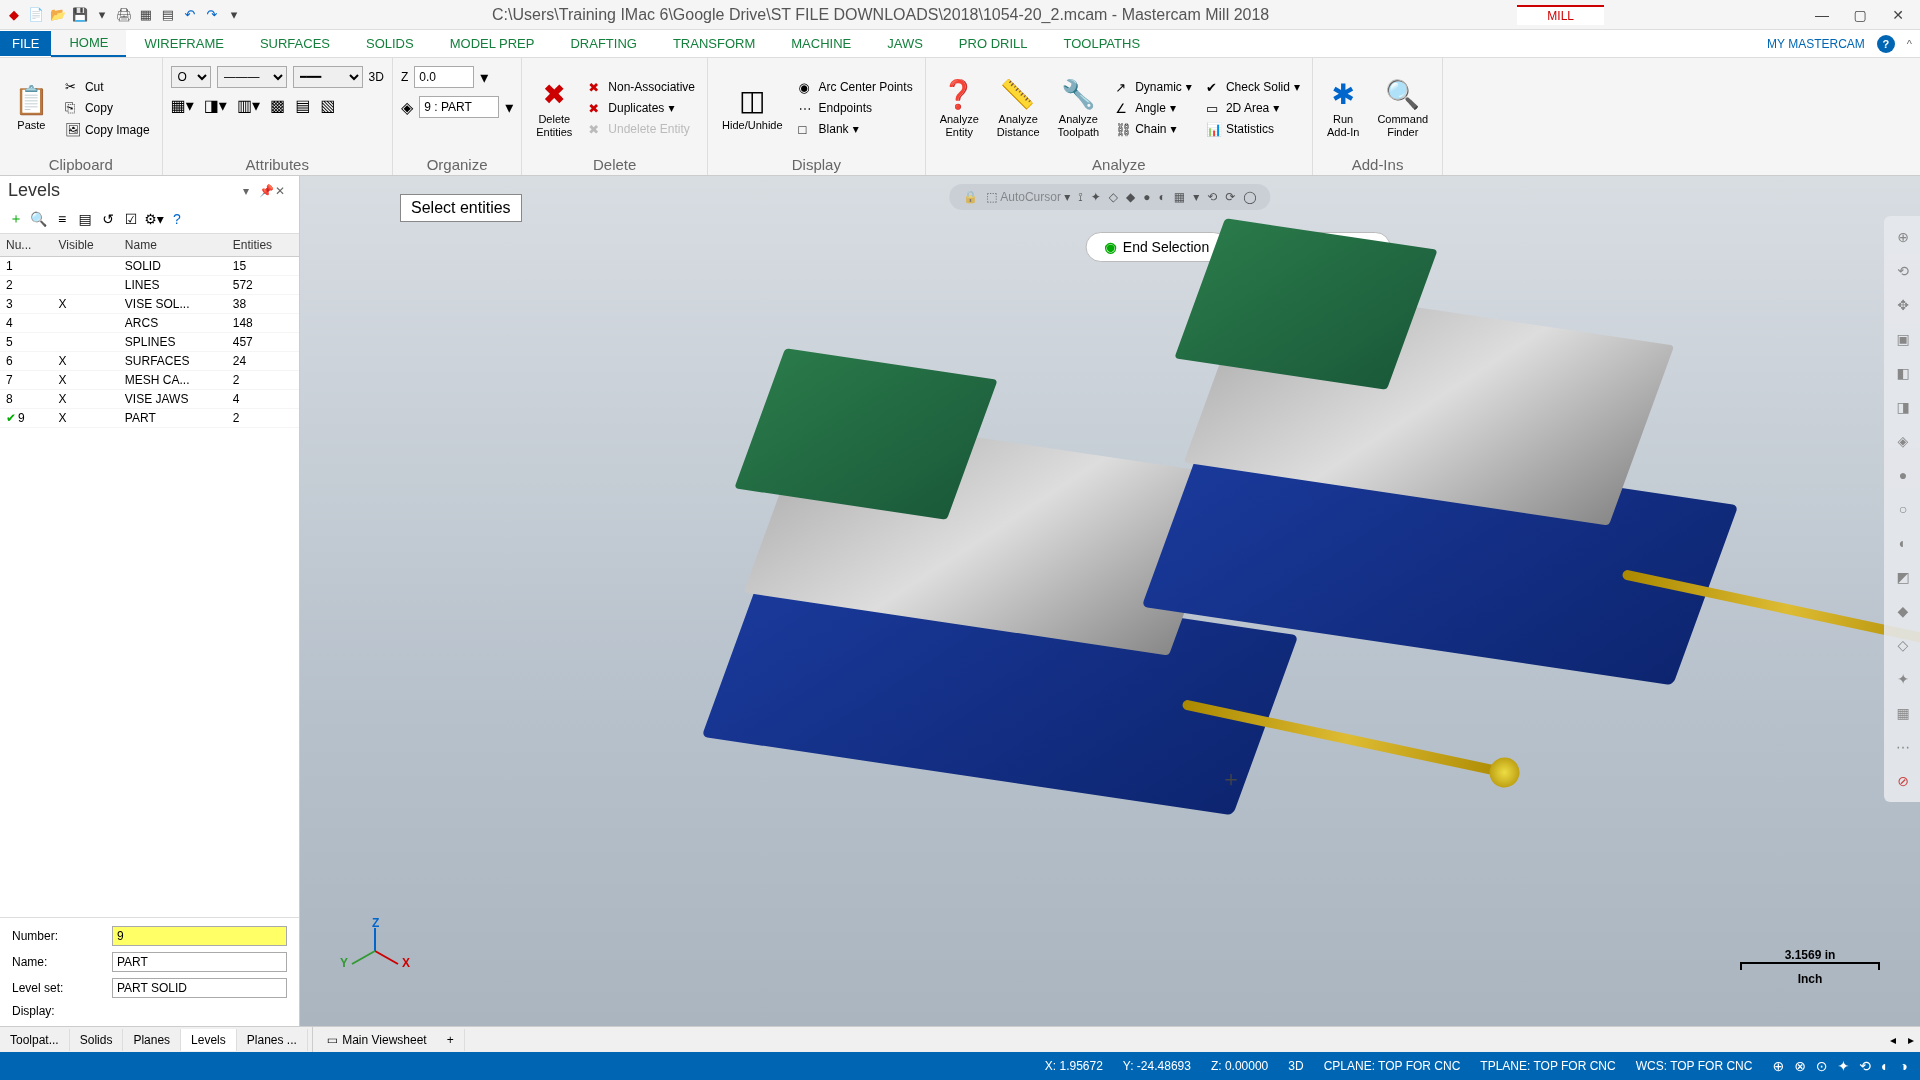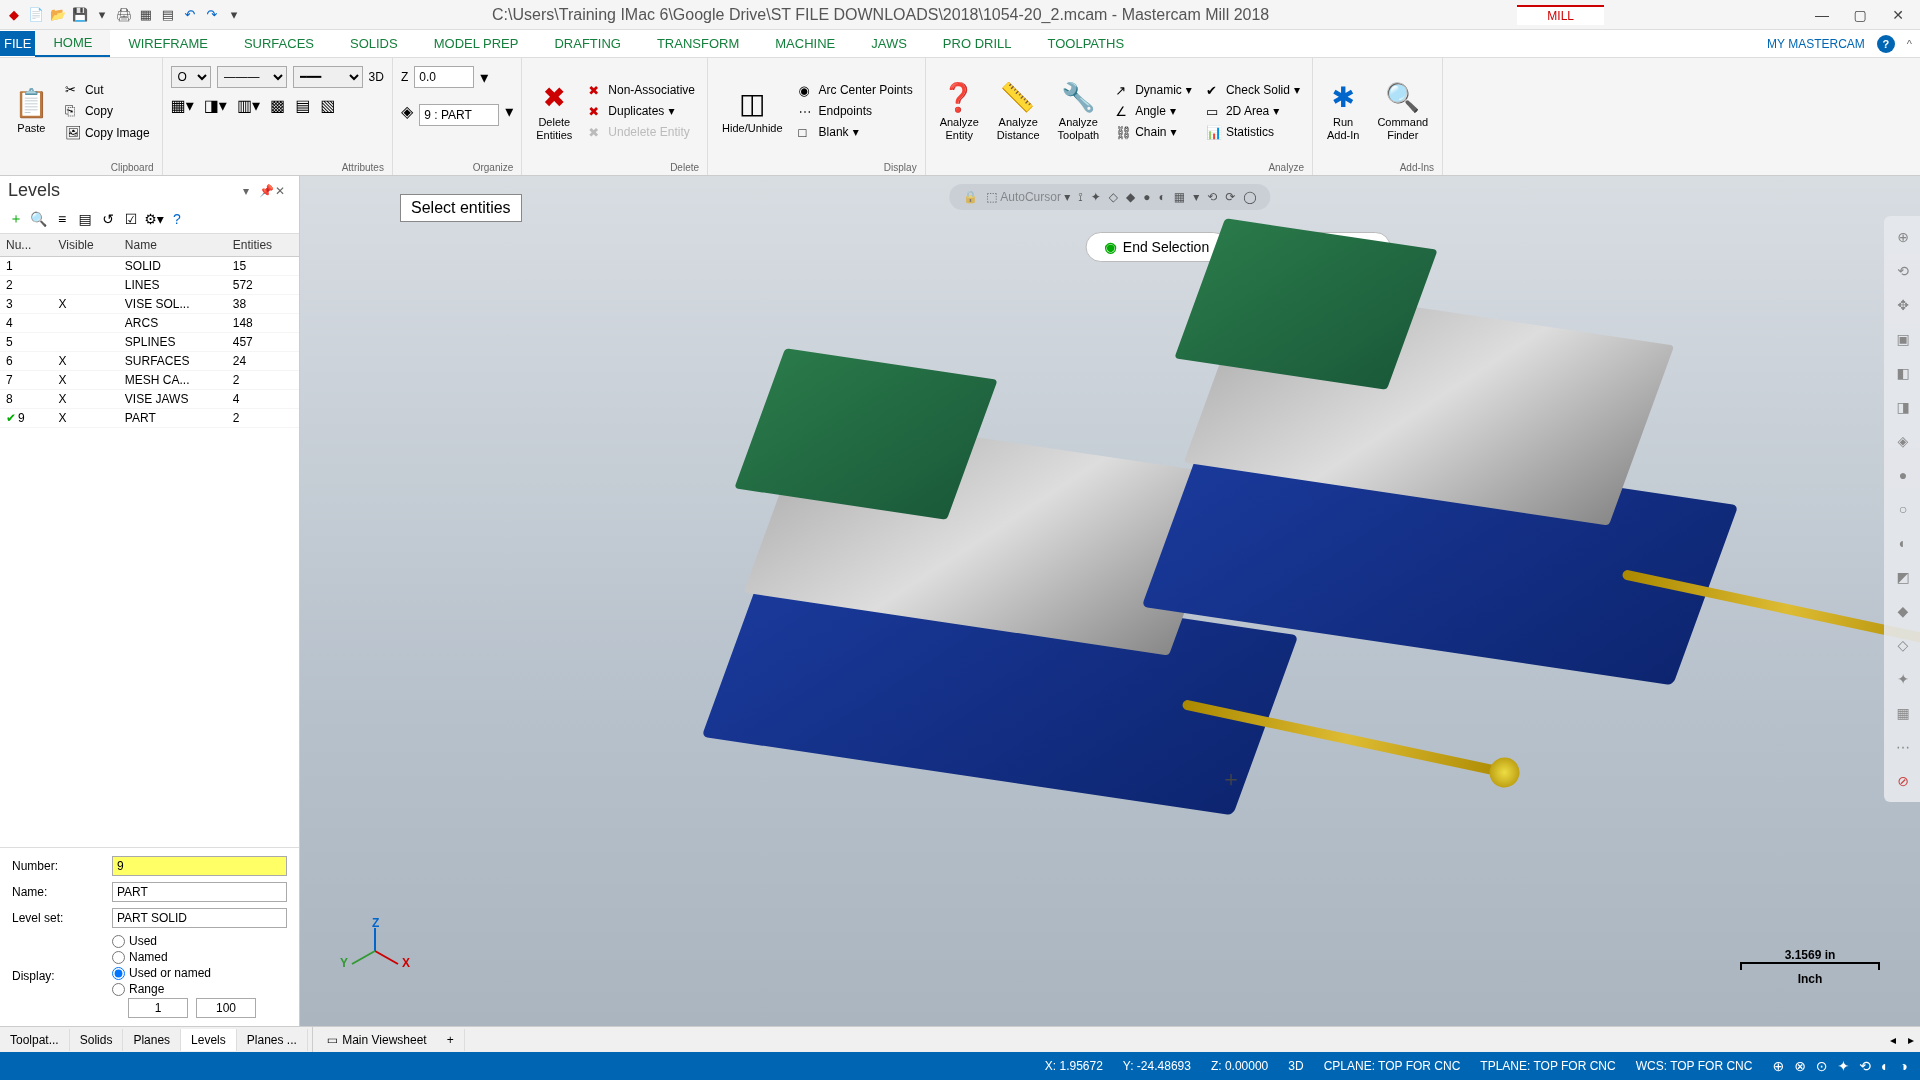--- a/index.html
+++ b/index.html
@@ -9,32 +9,32 @@
 .title-bar { height: 30px; background: #f5f5f5; display: flex; align-items: center; padding: 0 4px; font-size: 12px; color: #444; border-bottom: 1px solid #ddd; }
 .title-bar .qat { display: flex; gap: 2px; align-items: center; }
 .title-bar .qat-icon { width: 20px; height: 20px; display: flex; align-items: center; justify-content: center; cursor: pointer; font-size: 13px; }
 .title-bar .title-text { flex: 1; text-align: center; color: #555; font-size: 16px; }
 .title-bar .mill-tab { background: #fff; padding: 2px 30px; color: #c00; font-size: 12px; border-top: 2px solid #c00; margin-right: 200px;}
 .title-bar .win-controls { display: flex; gap: 2px; }
 .title-bar .win-controls span { width: 36px; height: 24px; display: flex; align-items: center; justify-content: center; cursor: pointer; font-size: 14px; }
 
 
 .tabs-row { height: 28px; background: #fff; display: flex; align-items: center; border-bottom: 1px solid #ddd; font-size: 13px; }
-.tab-file { background: #0066b3; color: #fff; padding: 5px 4px; font-weight: normal; cursor: pointer; }
+.tab-file { background: #0066b3; color: #fff; padding: 5px 12px; font-weight: normal; cursor: pointer; }
 .tab { padding: 5px 18px; color: #15803d; cursor: pointer; }
 .tab.active { background: #f5f5f5; border-bottom: 2px solid #0066b3; }
 .tabs-right { margin-left: auto; display: flex; align-items: center; padding-right: 8px; gap: 12px; }
 .my-mc { color: #0066b3; font-size: 12px; }
 .help-icon { width: 18px; height: 18px; border-radius: 50%; background: #0066b3; color: #fff; display: flex; align-items: center; justify-content: center; font-size: 11px; font-weight: bold; }
 
 
 .ribbon { height: 118px; background: #f5f5f5; display: flex; border-bottom: 1px solid #ccc; }
 .ribbon-group { border-right: 1px solid #ddd; padding: 4px 8px 2px 8px; display: flex; flex-direction: column; }
 .ribbon-group-content { flex: 1; display: flex; align-items: center; gap: 6px; }
-.ribbon-group-label { text-align: right; font-size: 10px; color: #666; padding-top: 2px; }
+.ribbon-group-label { text-align: center; font-size: 15px; color: #666; padding-top: 2px; }
 .big-btn { display: flex; flex-direction: column; align-items: center; justify-content: center; padding: 4px 6px; cursor: pointer; gap: 2px; }
 .big-btn .icon { font-size: 28px; }
 .big-btn .label { font-size: 11px; text-align: center; line-height: 1.1; }
 .small-btn-col { display: flex; flex-direction: column; gap: 2px; }
 .small-btn { display: flex; align-items: center; gap: 4px; font-size: 12px; padding: 2px 4px; cursor: pointer; }
 .small-btn .icon { width: 16px; font-size: 13px; }
 .ribbon-input { width: 60px; height: 22px; font-size: 12px; padding: 0 4px; border: 1px solid #aaa; }
 .ribbon-select { height: 22px; font-size: 12px; border: 1px solid #aaa; padding: 0 2px; }
 
 
@@ -201,21 +201,21 @@
 
   <div class="ribbon-group">
     <div class="ribbon-group-content" style="flex-direction:column;align-items:flex-start;gap:8px;padding-top:4px;">
       <div style="display:flex;gap:6px;align-items:center">
         <span style="font-size:12px">Z</span>
         <input class="ribbon-input" value="0.0" style="">
         <span>▾</span>
       </div>
       <div style="display:flex;gap:6px;align-items:center">
         <span>◈</span>
-        <input class="ribbon-input" style="width: 80px; margin-top: 8px;" value="9 : PART">
+        <input class="ribbon-input" style="width: 80px;" value="9 : PART">
         <span>▾</span>
       </div>
     </div>
     <div class="ribbon-group-label">Organize</div>
   </div>
 
   <div class="ribbon-group">
     <div class="ribbon-group-content">
       <div class="big-btn">
         <span class="icon" style="color:#c00">✖</span>
@@ -425,42 +425,20 @@
       </table>
     </div>
     <div class="levels-form">
       <span>Number:</span>
       <div><input type="text" class="num-input" value="9" style=""></div>
       <span>Name:</span>
       <input type="text" value="PART" style="">
       <span>Level set:</span>
       <input type="text" value="PART SOLID" style="">
       <span>Display:</span>
-      <div class="radio-group">
-        <label class="radio-row">
-            <input type="radio" name="disp" style="">
-            <span>Used</span>
-          </label>
-        <label class="radio-row">
-            <input type="radio" name="disp" style="">
-            <span>Named</span>
-          </label>
-        <label class="radio-row">
-            <input type="radio" name="disp" checked="" style="">
-            <span>Used or named</span>
-          </label>
-        <label class="radio-row">
-            <input type="radio" name="disp" style="">
-            <span>Range</span>
-          </label>
-        <div class="range-row">
-          <input type="text" value="1" style="">
-          <input type="text" value="100" style="">
-        </div>
-      </div>
     </div>
   </div>
 
   <div class="viewport">
     <div class="select-label">Select entities</div>
     <div class="top-toolbar">
       <span>🔒</span>
       <span>⬚ <span>AutoCursor</span> ▾</span>
       <span>⟟</span>
       <span>✦</span>

